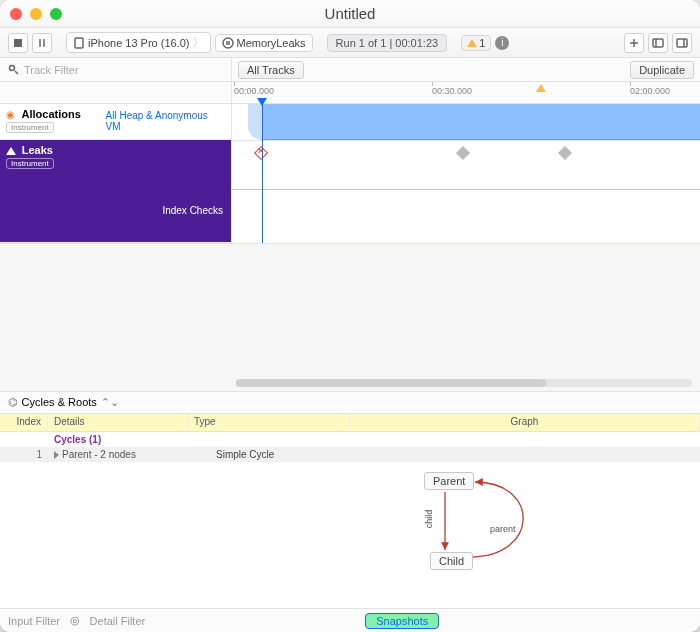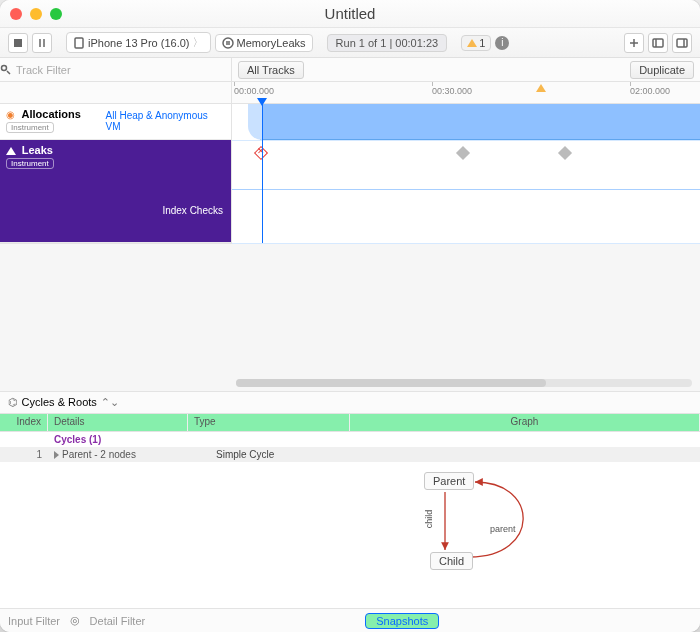--- a/index.html
+++ b/index.html
@@ -14,21 +14,21 @@
 .toolbar{height:30px;background:linear-gradient(#fafafa,#f3f3f3);border-bottom:1px solid #e0e0e0;display:flex;align-items:center;padding:0 8px;gap:4px;font-size:11px;color:#444;}
 .tb-btn{width:20px;height:20px;border:1px solid #d0d0d0;border-radius:3px;background:#fff;display:flex;align-items:center;justify-content:center;cursor:pointer;}
 .tb-sep{width:6px;}
 .crumb{background:#fff;border:1px solid #d5d5d5;border-radius:4px;padding:2px 6px;display:flex;align-items:center;gap:3px;cursor:pointer;}
 .runpill{background:#ebebee;border:1px solid #d5d5d5;border-radius:4px;padding:2px 8px;color:#555;}
 .warnbadge{background:#f2f2f2;border:1px solid #d5d5d5;border-radius:4px;padding:1px 5px;display:flex;align-items:center;gap:2px;}
 .flex{flex:1;}
 .info-icon{width:14px;height:14px;border-radius:50%;background:#8a8a8a;color:#fff;font-size:10px;display:flex;align-items:center;justify-content:center;cursor:pointer;}
 
 .filterbar{height:24px;border-bottom:1px solid #e3e3e3;display:flex;align-items:center;font-size:11px;background:#fbfbfb;}
-.filter-left{display:flex;align-items:center;gap:4px;padding-left:0;color:#aaa;width:232px;border-right:1px solid #e3e3e3;height:100%;}
+.filter-left{display:flex;align-items:center;gap:4px;padding-left:8px;color:#aaa;width:232px;border-right:1px solid #e3e3e3;height:100%;}
 .filter-mid{padding:0 6px;}
 .filter-btn{border:1px solid #d0d0d0;background:linear-gradient(#fafafa,#eee);border-radius:3px;padding:2px 8px;cursor:pointer;color:#444;}
 
 .ruler{height:22px;border-bottom:1px solid #e3e3e3;background:#fbfbfb;display:flex;}
 .ruler-left{width:232px;border-right:1px solid #e3e3e3;}
 .ruler-right{flex:1;position:relative;font-size:9px;color:#888;}
 .rtick{position:absolute;top:4px;}
 .rtick::before{content:"";position:absolute;left:0;top:-4px;width:1px;height:4px;background:#bbb;}
 .rtri{position:absolute;top:2px;width:0;height:0;border-left:5px solid transparent;border-right:5px solid transparent;border-bottom:8px solid #f8b84e;}
 
@@ -58,21 +58,21 @@
 .leakmark.x{background:#fff;border:1.5px solid #e53935;}
 .leakmark.x::after{content:"✕";position:absolute;transform:rotate(-45deg);left:-1px;top:-2px;font-size:9px;color:#e53935;}
 
 .timeline-spacer{flex:1;min-height:80px;background:#f6f6f6;border-bottom:1px solid #e3e3e3;position:relative;}
 .h-scroll{position:absolute;left:236px;right:8px;bottom:4px;height:8px;background:#e4e4e4;border-radius:4px;}
 .h-scroll::after{content:"";position:absolute;left:0;width:68%;top:0;bottom:0;background:#cfcfcf;border-radius:4px;}
 
 .detailbar{height:22px;border-bottom:1px solid #e3e3e3;display:flex;align-items:center;font-size:11px;padding:0 8px;gap:4px;background:#fbfbfb;cursor:pointer;}
 .mini-icon{color:#777;}
 
-.table-head{height:18px;border-bottom:1px solid #e3e3e3;display:flex;font-size:10px;color:#555;background:#86efac;}
+.table-head{height:18px;border-bottom:1px solid #e3e3e3;display:flex;font-size:10px;color:#555;background:#fef9c3;}
 .th{padding:2px 6px;border-right:1px solid #eee;}
 .th.idx{width:48px;text-align:right;}
 .th.type{width:162px;}
 .th.det{width:140px;}
 .th.graph{flex:1;text-align:center;}
 
 .table-body{font-size:10px;}
 .trow{display:flex;height:15px;align-items:center;}
 .trow .c-idx{width:48px;text-align:right;padding-right:6px;color:#666;}
 .trow .c-type{width:162px;padding-left:6px;}

